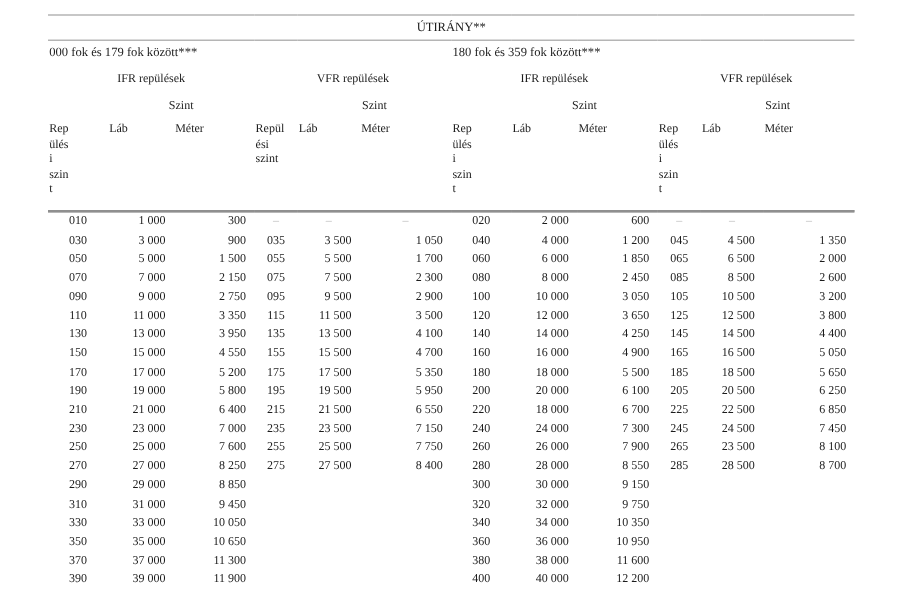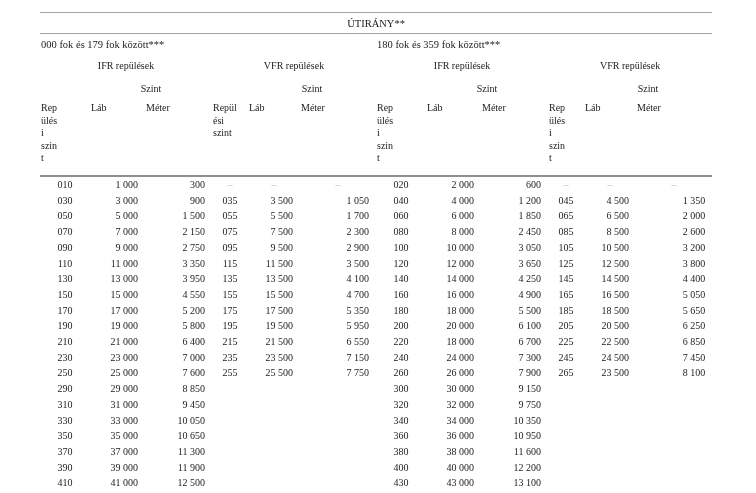--- a/index.html
+++ b/index.html
@@ -319,20 +319,34 @@
           <td class="r">25 500</td>
           <td class="r">7 750</td>
           <td class="c">260</td>
           <td class="r">26 000</td>
           <td class="r">7 900</td>
           <td class="c">265</td>
           <td class="r">23 500</td>
           <td class="r">8 100</td>
         </tr>
         <tr>
+          <td class="c">270</td>
+          <td class="r">27 000</td>
+          <td class="r">8 250</td>
+          <td class="c">275</td>
+          <td class="r">27 500</td>
+          <td class="r">8 400</td>
+          <td class="c">280</td>
+          <td class="r">28 000</td>
+          <td class="r">8 550</td>
+          <td class="c">285</td>
+          <td class="r">28 500</td>
+          <td class="r">8 700</td>
+        </tr>
+        <tr>
           <td class="c">290</td>
           <td class="r">29 000</td>
           <td class="r">8 850</td>
           <td class="c"></td>
           <td class="c"></td>
           <td class="c"></td>
           <td class="c">300</td>
           <td class="r">30 000</td>
           <td class="r">9 150</td>
           <td class="c"></td>

